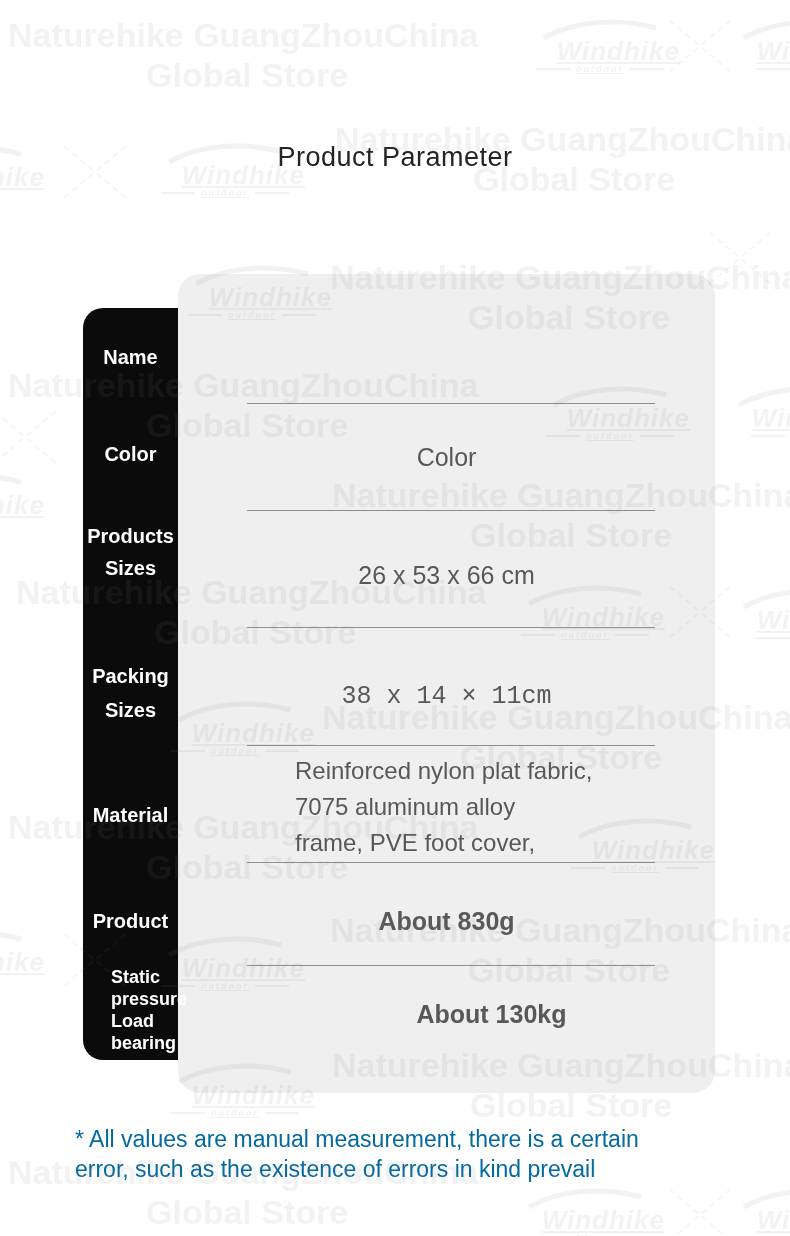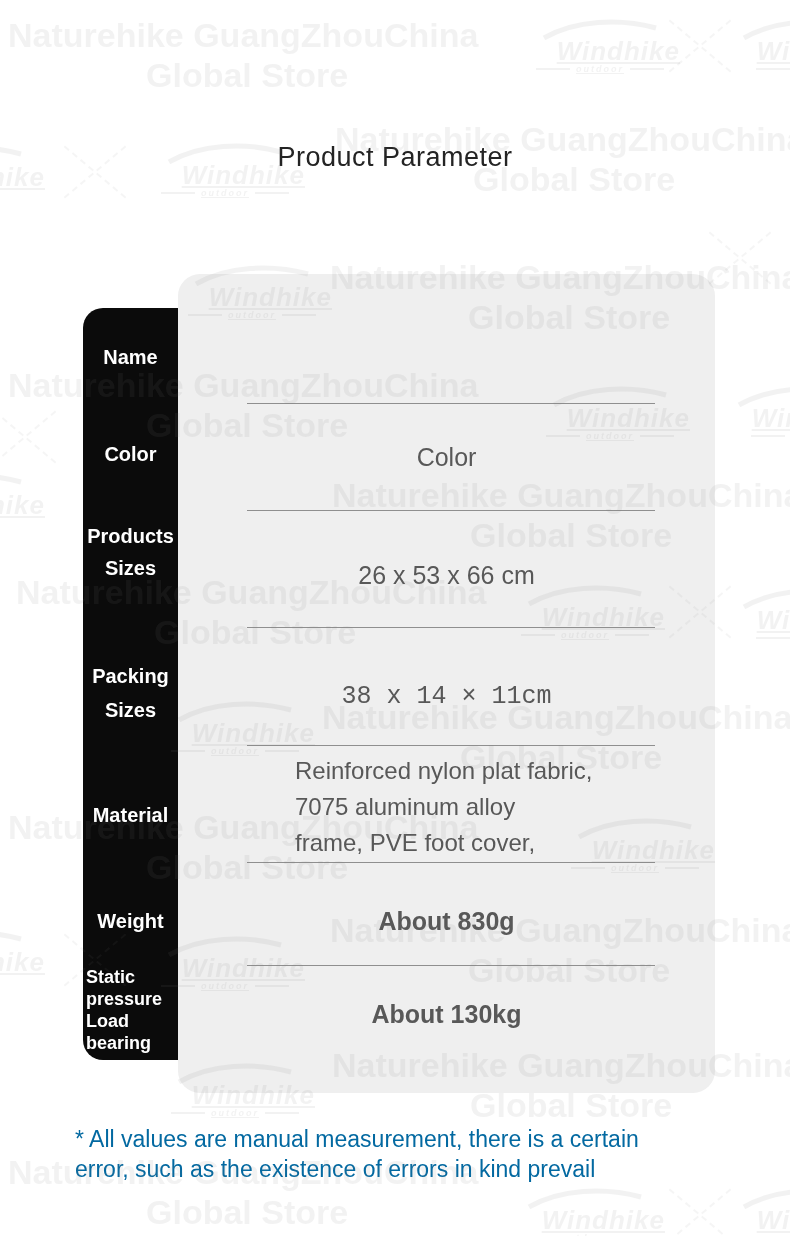--- a/index.html
+++ b/index.html
@@ -25,34 +25,34 @@
     position:absolute; left:83px; width:95px; z-index:3;
     color:#ffffff; font-weight:700; font-size:20px; line-height:24px;
     text-align:center; white-space:pre-line;
   }
   .lbl-0{top:345px;}
   .lbl-1{top:442px;}
   .lbl-2{top:520px; line-height:32px;}
   .lbl-3{top:659px; line-height:34px;}
   .lbl-4{top:803px;}
   .lbl-5{top:909px;}
-  .lbl-6{top:966px; font-size:18px; line-height:22px; text-align:left; box-sizing:border-box; padding-left:3px;}
+  .lbl-6{top:966px; font-size:18px; line-height:22px; text-align:left; box-sizing:border-box; padding-left:28px;}
 
   .val{
     position:absolute; left:178px; width:537px; z-index:3;
     color:#585858; font-size:25px; line-height:30px; font-weight:500;
     text-align:center; white-space:pre-line;
   }
   .val-0{top:345px;}
   .val-1{top:442px;}
   .val-2{top:560px;}
   .val-3{top:682px;font-family:Liberation Mono, monospace;}
   .val-4{top:753px; left:295px; width:360px; text-align:left; font-size:24px; line-height:36px;}
   .val-5{top:906px; font-weight:600;}
-  .val-6{top:999px; font-weight:600;}
+  .val-6{top:999px; font-weight:600;padding-left:45px;}
 
   .divider{
     position:absolute; left:247px; width:408px; height:1px;
     background:#8f8f8f; z-index:3;
   }
   .d-0{top:403px;} .d-1{top:510px;} .d-2{top:627px;}
   .d-3{top:745px;} .d-4{top:862px;} .d-5{top:965px;}
 
   .footnote{
     position:absolute; left:75px; top:1124px; width:660px; z-index:3;
@@ -100,21 +100,21 @@
   <div class="panel"></div>
   <div class="sidebar"></div>
 
   <div class="lbl lbl-0">Name</div>
   <div class="lbl lbl-1">Color</div>
   <div class="lbl lbl-2">Products
 Sizes</div>
   <div class="lbl lbl-3">Packing
 Sizes</div>
   <div class="lbl lbl-4">Material</div>
-  <div class="lbl lbl-5">Weight</div>
+  <div class="lbl lbl-5">Product</div>
   <div class="lbl lbl-6">Static
 pressure
 Load
 bearing</div>
 
   <div class="val val-1">Color</div>
   <div class="val val-2">26 x 53 x 66 cm</div>
   <div class="val val-3">38 x 14 × 11cm</div>
   <div class="val val-4">Reinforced nylon plat fabric,
 7075 aluminum alloy

